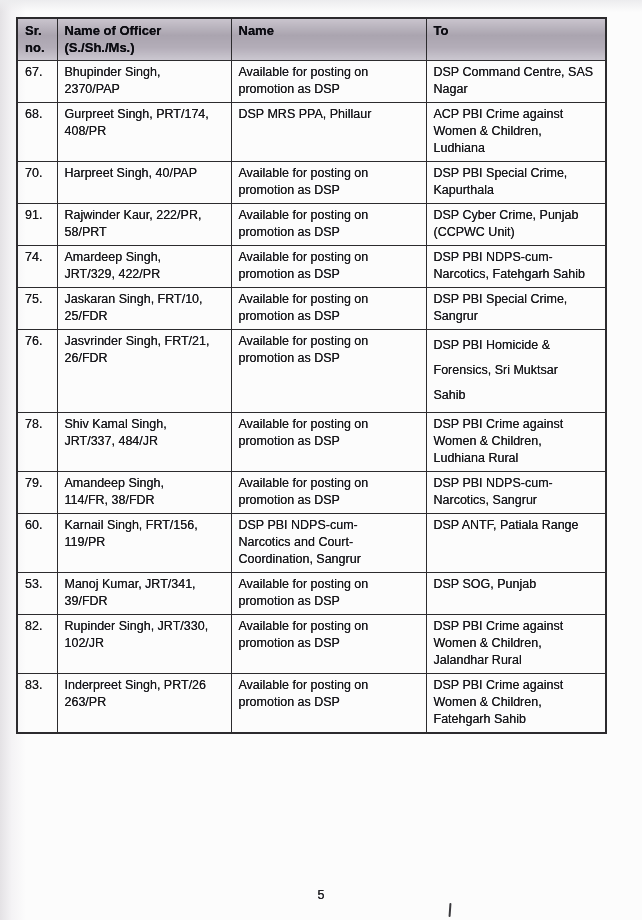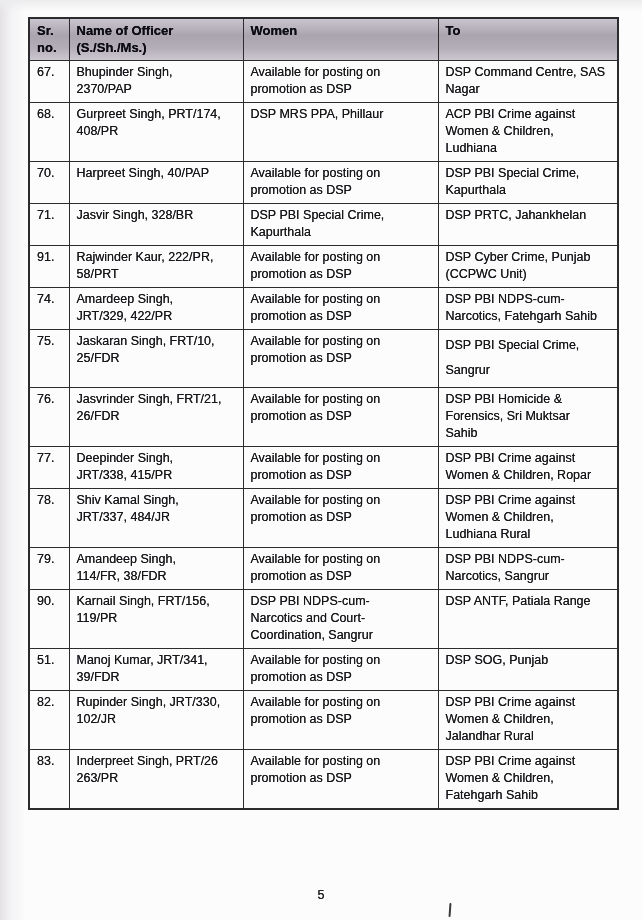--- a/index.html
+++ b/index.html
@@ -23,21 +23,21 @@
   .sheet::after {
     content: "";
     position: absolute;
     left: 0; top: 0; right: 0;
     height: 12px;
     background: linear-gradient(180deg, #ececee 0%, rgba(252,252,252,0) 100%);
     pointer-events: none;
   }
   table.officer-table {
     position: absolute;
-    left: 28px;
+    left: 16px;
     top: 17px;
     width: 589px;
     border-collapse: collapse;
     table-layout: fixed;
     border: 2px solid #2c2b2e;
   }
   th, td {
     border: 1.5px solid #2c2b2e;
     vertical-align: top;
     text-align: left;
@@ -95,21 +95,21 @@
       <col class="col-name">
       <col class="col-from">
       <col class="col-to">
     </colgroup>
     <thead>
       <tr>
         <th class="col-sr">Sr.
 no.</th>
         <th class="col-name">Name of Officer
 (S./Sh./Ms.)</th>
-        <th class="col-from">Women</th>
+        <th class="col-from">Name</th>
         <th class="col-to">To</th>
       </tr>
     </thead>
     <tbody>
         <tr>
           <td class="col-sr">67.</td>
           <td class="col-name">Bhupinder Singh,
 2370/PAP</td>
           <td class="col-from">Available for posting on
 promotion as DSP</td>
@@ -127,27 +127,20 @@
         </tr>
         <tr>
           <td class="col-sr">70.</td>
           <td class="col-name">Harpreet Singh, 40/PAP</td>
           <td class="col-from">Available for posting on
 promotion as DSP</td>
           <td class="col-to">DSP PBI Special Crime,
 Kapurthala</td>
         </tr>
         <tr>
-          <td class="col-sr">71.</td>
-          <td class="col-name">Jasvir Singh, 328/BR</td>
-          <td class="col-from">DSP PBI Special Crime,
-Kapurthala</td>
-          <td class="col-to">DSP PRTC, Jahankhelan</td>
-        </tr>
-        <tr>
           <td class="col-sr">91.</td>
           <td class="col-name">Rajwinder Kaur, 222/PR,
 58/PRT</td>
           <td class="col-from">Available for posting on
 promotion as DSP</td>
           <td class="col-to">DSP Cyber Crime, Punjab
 (CCPWC Unit)</td>
         </tr>
         <tr>
           <td class="col-sr">74.</td>
@@ -171,58 +164,49 @@
           <td class="col-sr">76.</td>
           <td class="col-name">Jasvrinder Singh, FRT/21,
 26/FDR</td>
           <td class="col-from">Available for posting on
 promotion as DSP</td>
           <td class="col-to">DSP PBI Homicide &amp;
 Forensics, Sri Muktsar
 Sahib</td>
         </tr>
         <tr>
-          <td class="col-sr">77.</td>
-          <td class="col-name">Deepinder Singh,
-JRT/338, 415/PR</td>
-          <td class="col-from">Available for posting on
-promotion as DSP</td>
-          <td class="col-to">DSP PBI Crime against
-Women &amp; Children, Ropar</td>
-        </tr>
-        <tr>
           <td class="col-sr">78.</td>
           <td class="col-name">Shiv Kamal Singh,
 JRT/337, 484/JR</td>
           <td class="col-from">Available for posting on
 promotion as DSP</td>
           <td class="col-to">DSP PBI Crime against
 Women &amp; Children,
 Ludhiana Rural</td>
         </tr>
         <tr>
           <td class="col-sr">79.</td>
           <td class="col-name">Amandeep Singh,
 114/FR, 38/FDR</td>
           <td class="col-from">Available for posting on
 promotion as DSP</td>
           <td class="col-to">DSP PBI NDPS-cum-
 Narcotics, Sangrur</td>
         </tr>
         <tr>
-          <td class="col-sr">90.</td>
+          <td class="col-sr">60.</td>
           <td class="col-name">Karnail Singh, FRT/156,
 119/PR</td>
           <td class="col-from">DSP PBI NDPS-cum-
 Narcotics and Court-
 Coordination, Sangrur</td>
           <td class="col-to">DSP ANTF, Patiala Range</td>
         </tr>
         <tr>
-          <td class="col-sr">51.</td>
+          <td class="col-sr">53.</td>
           <td class="col-name">Manoj Kumar, JRT/341,
 39/FDR</td>
           <td class="col-from">Available for posting on
 promotion as DSP</td>
           <td class="col-to">DSP SOG, Punjab</td>
         </tr>
         <tr>
           <td class="col-sr">82.</td>
           <td class="col-name">Rupinder Singh, JRT/330,
 102/JR</td>

